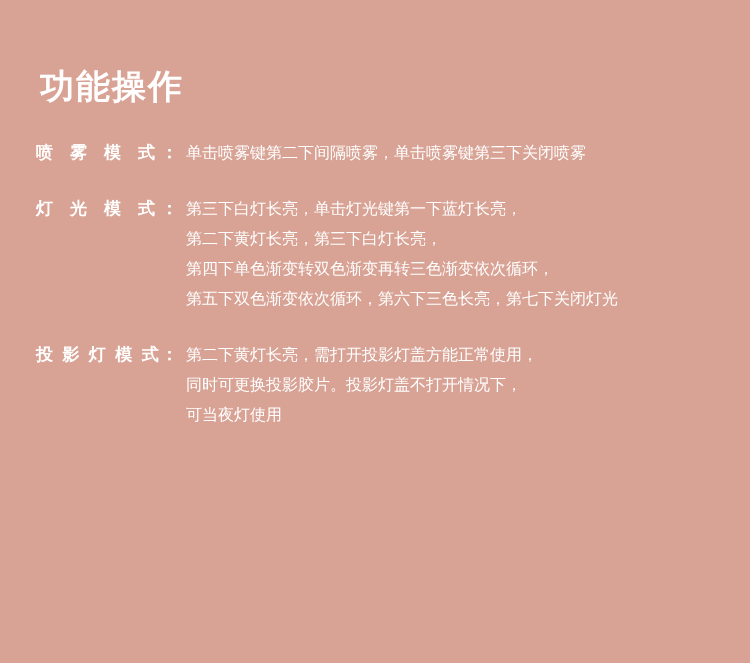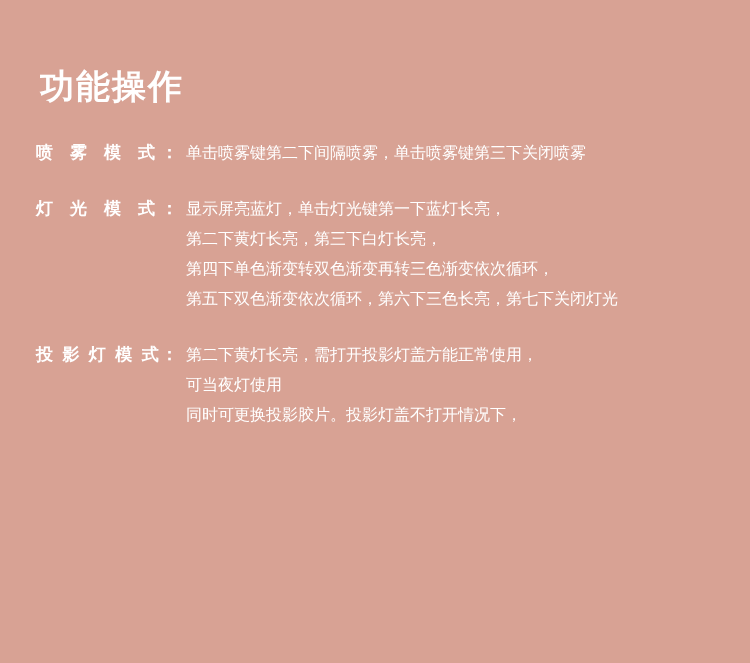--- a/index.html
+++ b/index.html
@@ -77,31 +77,31 @@
     <div class="section">
       <div class="sec-label">喷 雾 模 式：</div>
       <div class="sec-body">
         <span class="line">单击喷雾键第二下间隔喷雾，单击喷雾键第三下关闭喷雾</span>
       </div>
     </div>
 
     <div class="section">
       <div class="sec-label">灯 光 模 式：</div>
       <div class="sec-body">
-        <span class="line">显示屏亮蓝灯，单击灯光键第一下蓝灯长亮，</span>
+        <span class="line">第三下白灯长亮，单击灯光键第一下蓝灯长亮，</span>
         <span class="line">第二下黄灯长亮，第三下白灯长亮，</span>
         <span class="line">第四下单色渐变转双色渐变再转三色渐变依次循环，</span>
         <span class="line">第五下双色渐变依次循环，第六下三色长亮，第七下关闭灯光</span>
       </div>
     </div>
 
 
     <div class="section">
       <div class="sec-label">投 影 灯 模 式：</div>
       <div class="sec-body">
         <span class="line">第二下黄灯长亮，需打开投影灯盖方能正常使用，</span>
+        <span class="line">同时可更换投影胶片。投影灯盖不打开情况下，</span>
         <span class="line">可当夜灯使用</span>
-        <span class="line">同时可更换投影胶片。投影灯盖不打开情况下，</span>
       </div>
     </div>
 
   </div>
 </div>
 
 </body></html>

